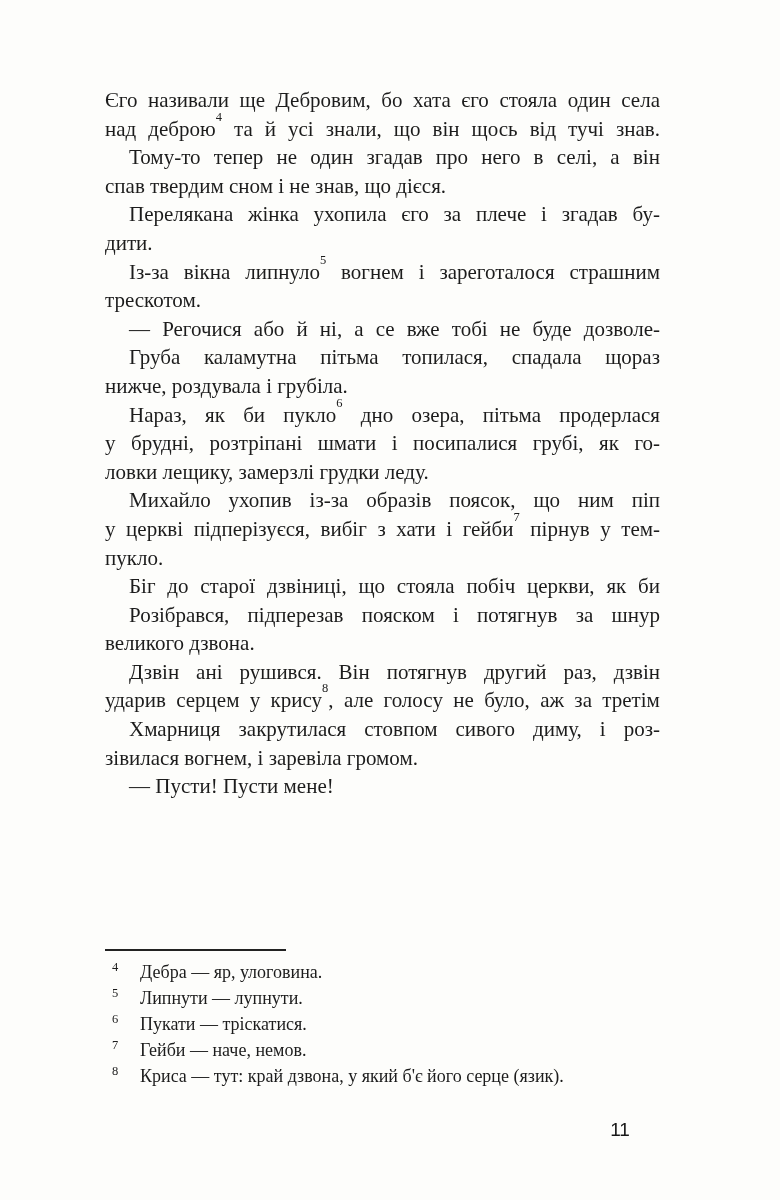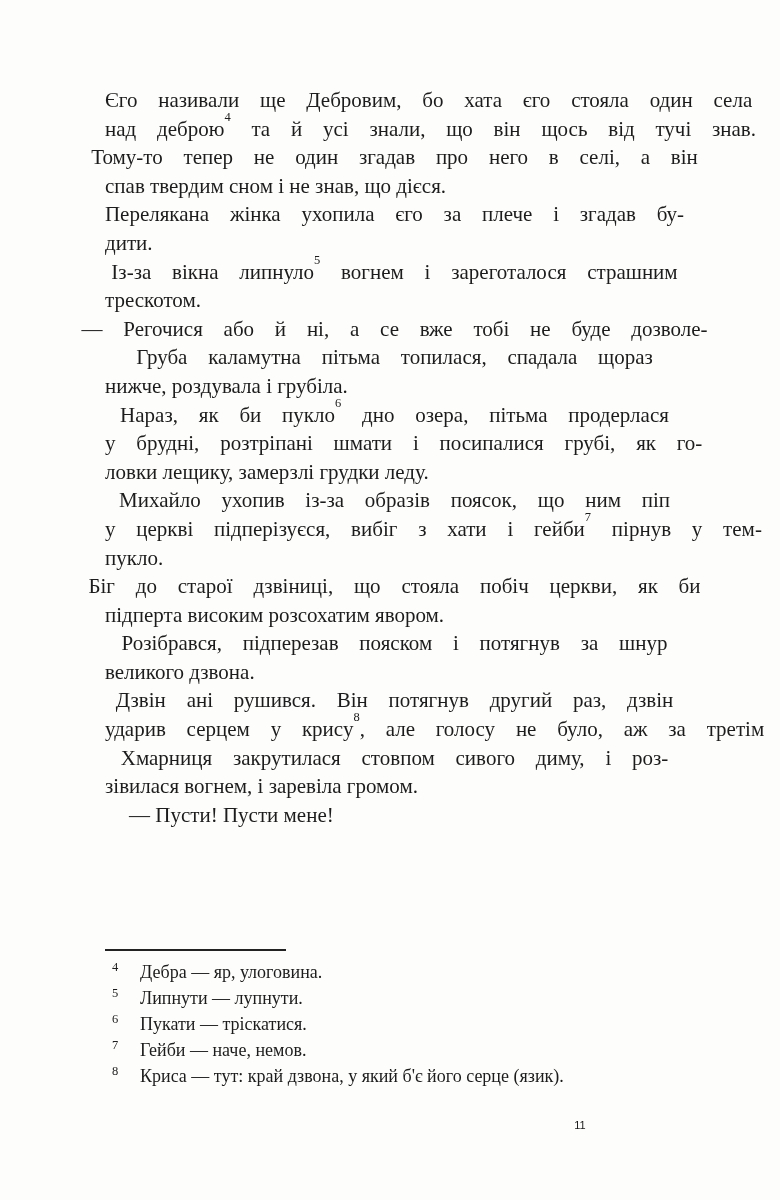--- a/index.html
+++ b/index.html
@@ -11,25 +11,25 @@
     overflow: hidden;
   }
   .page { position: relative; width: 780px; height: 1200px; }
 
   
   .body-text {
     position: absolute;
     left: 105px; top: 86px; width: 555px;
     font-size: 21px;
   }
-  .line { line-height: 28.6px; height: 28.6px; white-space: nowrap; gap: 17px; }
+  .line { line-height: 28.6px; height: 28.6px; white-space: nowrap; }
   .line.j { display: flex; justify-content: space-between; }
   .line.j .w { white-space: nowrap; }
   .line.j .w:not(:last-child) { margin-right: 0.18em; }
-  .line.ind { padding-left: 24px; justify-content: center; }
+  .line.ind { padding-left: 24px; }
   sup.ref {
     font-size: 12.5px;
     line-height: 0;
     position: relative; top: -7px;
     letter-spacing: 0;
   }
 
   
   .fn-divider {
     position: absolute;
@@ -49,25 +49,25 @@
     white-space: nowrap;
   }
   .fnm {
     position: absolute; left: 7px; top: 2px;
     font-size: 12.5px; line-height: 1;
   }
 
   
   .page-number {
     position: absolute;
-    left: 568px; top: 1119px;
+    left: 608px; top: 1119px;
     width: 24px;
     text-align: center;
     font-family: "Liberation Sans", "DejaVu Sans", sans-serif;
-    font-size: 11px;
+    font-size: 19px;
     font-weight: 500;
     color: #171717;
   }
 </style>
 </head>
 <body>
 
 <div class="page">
   <div class="body-text">
       <div class="para">
@@ -223,21 +223,20 @@
           <span class="w">до</span>
           <span class="w">старої</span>
           <span class="w">дзвіниці,</span>
           <span class="w">що</span>
           <span class="w">стояла</span>
           <span class="w">побіч</span>
           <span class="w">церкви,</span>
           <span class="w">як</span>
           <span class="w">би</span>
         </div>
-        <div class="line">підперта високим розсохатим явором.</div>
       </div>
       <div class="para">
         <div class="line j ind">
           <span class="w">Розібрався,</span>
           <span class="w">підперезав</span>
           <span class="w">пояском</span>
           <span class="w">і</span>
           <span class="w">потягнув</span>
           <span class="w">за</span>
           <span class="w">шнур</span>

